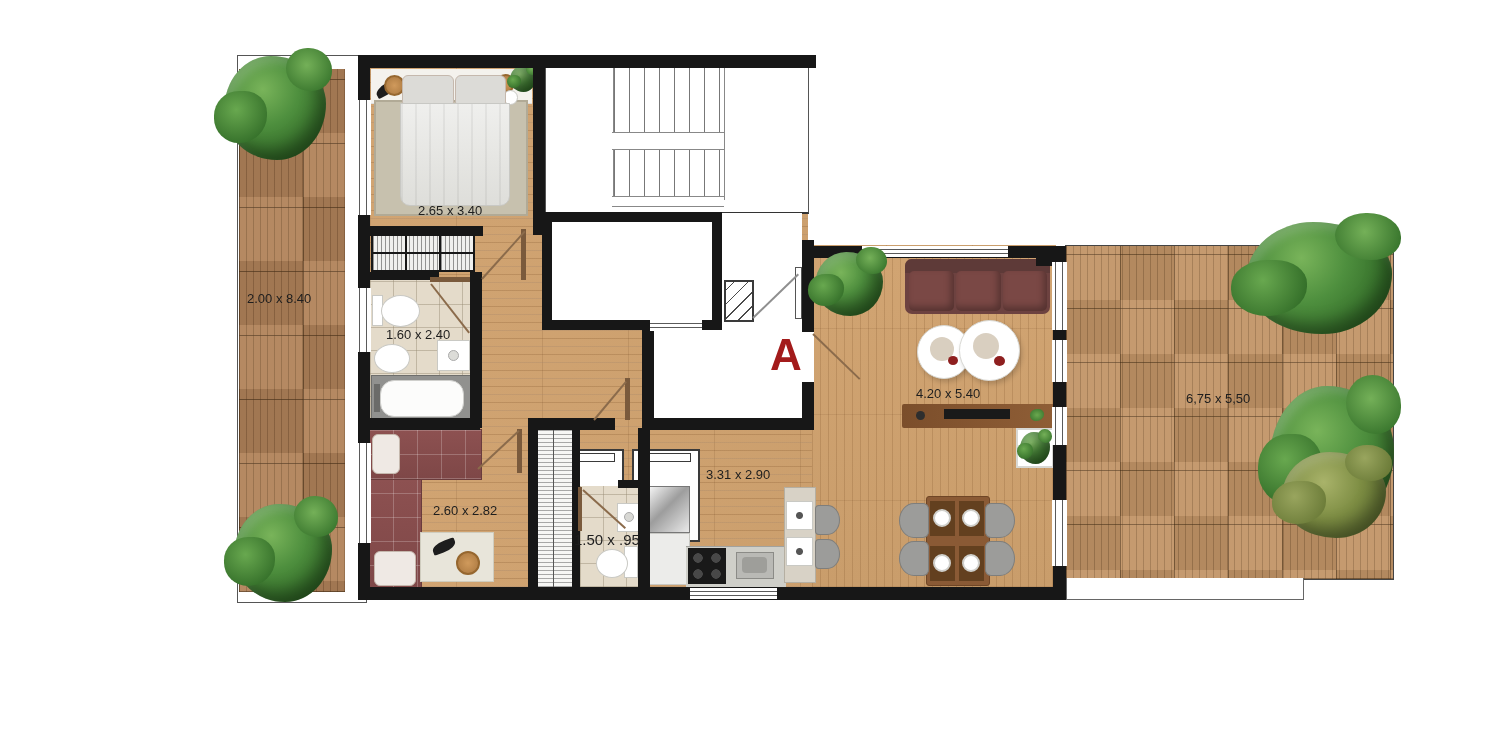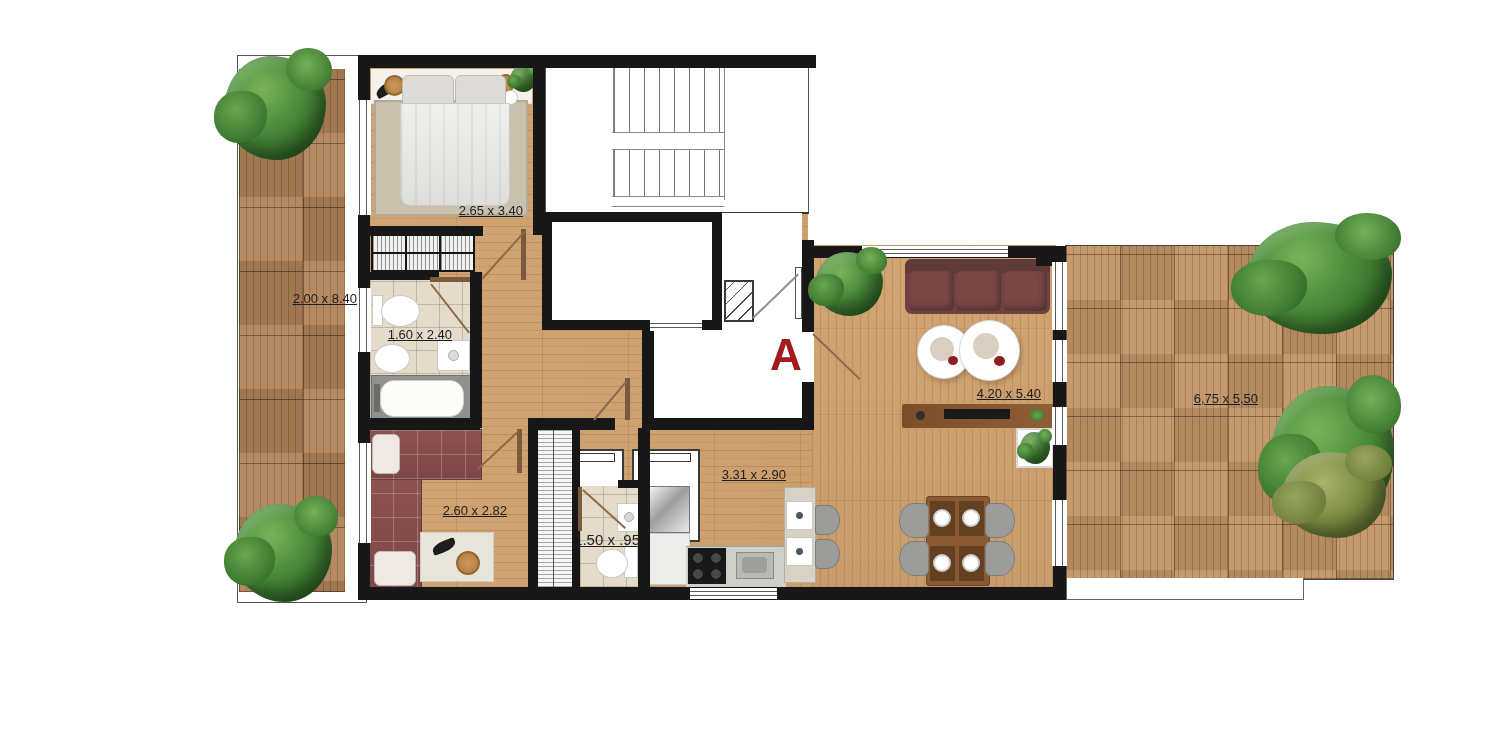--- a/index.html
+++ b/index.html
@@ -34,21 +34,21 @@
     #e4dbca;}
   .white-room{position:absolute;background:#fff;}
   .winv{position:absolute;background-color:#fff;background-image:
     linear-gradient(90deg, transparent 0, transparent 3px, #5a5a5a 3px, #5a5a5a 4px,
       transparent 4px, transparent 10px, #5a5a5a 10px, #5a5a5a 11px, transparent 11px);}
   .winh{position:absolute;background-color:#fff;background-image:
     linear-gradient(0deg, transparent 0, transparent 3px, #5a5a5a 3px, #5a5a5a 4px,
       transparent 4px, transparent 7px, #5a5a5a 7px, #5a5a5a 8px, transparent 8px);}
   .door{position:absolute;height:2px;background:#8b6b4b;transform-origin:0 50%;}
   .leaf{position:absolute;background:#7a5a3c;}
-  .label{position:absolute;font-size:13px;color:#1e1e1e;text-align:right;white-space:nowrap;text-decoration:underline;}
+  .label{position:absolute;font-size:13px;color:#1e1e1e;text-align:left;white-space:nowrap;}
   .tree{position:absolute;border-radius:46% 54% 48% 52%/52% 46% 54% 48%;
     background:radial-gradient(circle at 38% 32%,#79b45a 0%,#4e8f3e 38%,#346e29 72%,#295a20 100%);
     box-shadow:inset -8px -10px 16px rgba(0,0,0,.35), inset 5px 7px 10px rgba(255,255,255,.2);}
   .tree::before{content:"";position:absolute;width:52%;height:50%;left:-10%;top:34%;
     border-radius:50% 44% 56% 50%;
     background:radial-gradient(circle at 42% 36%,#68a84f,#35702a 78%);}
   .tree::after{content:"";position:absolute;width:45%;height:42%;right:-6%;top:-8%;
     border-radius:48% 52% 46% 54%;
     background:radial-gradient(circle at 45% 40%,#74b058,#3a772e 80%);}
   .tree.olive{background:radial-gradient(circle at 40% 35%,#a9b36a 0%,#7d8d43 45%,#5f7031 85%);}
@@ -254,23 +254,23 @@
 
   <div class="tree" style="left:224px;top:56px;width:102px;height:104px;"></div>
   <div class="tree" style="left:234px;top:504px;width:98px;height:98px;"></div>
   <div class="tree" style="left:815px;top:252px;width:68px;height:64px;"></div>
   <div class="tree" style="left:1246px;top:222px;width:146px;height:112px;"></div>
   <div class="tree" style="left:1270px;top:386px;width:124px;height:140px;"></div>
   <div class="tree olive" style="left:1282px;top:452px;width:104px;height:86px;"></div>
 
   <div class="label" style="left:247px;top:291px;width:110px;">2.00 x 8.40</div>
   <div class="label" style="left:418px;top:203px;width:105px;">2.65 x 3.40</div>
-  <div class="label" style="left:378px;top:327px;width:74px;">1.60 x 2.40</div>
+  <div class="label" style="left:386px;top:327px;width:74px;">1.60 x 2.40</div>
   <div class="label" style="left:433px;top:503px;width:74px;">2.60 x 2.82</div>
   <div class="label" style="left:574px;top:531px;width:66px;font-size:15px;">1.50 x .95</div>
   <div class="label" style="left:706px;top:467px;width:80px;">3.31 x 2.90</div>
-  <div class="label" style="left:944px;top:386px;width:72px;padding-left:25px;">4.20 x 5.40</div>
+  <div class="label" style="left:916px;top:386px;width:72px;">4.20 x 5.40</div>
   <div class="label" style="left:1186px;top:391px;width:72px;">6,75 x 5,50</div>
 
   <div class="amark" style="left:770px;top:330px;">A</div>
 
 
 </div>
 
 </body></html>

